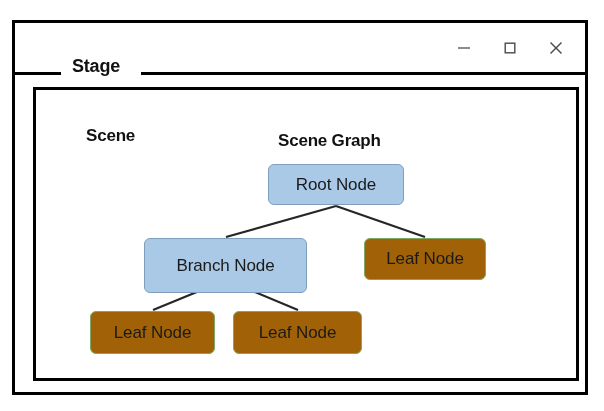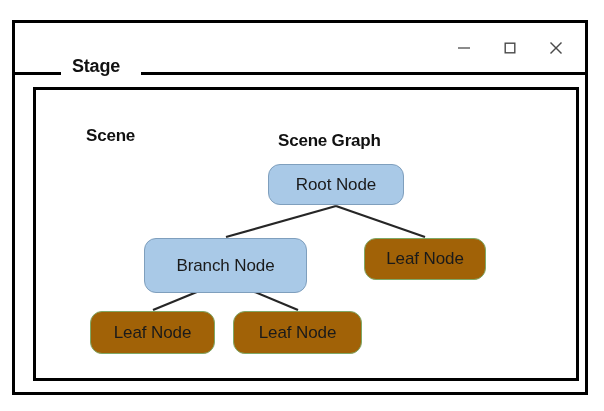--- a/index.html
+++ b/index.html
@@ -116,21 +116,21 @@
     top: 0;
     width: 546px;
     height: 294px;
     pointer-events: none;
   }
 
   
   .node {
     position: absolute;
     box-sizing: border-box;
-    border-radius: 12px;
+    border-radius: 6px;
     display: flex;
     align-items: center;
     justify-content: center;
     font-size: 17px;
     color: #1a1a1a;
     white-space: nowrap;
     letter-spacing: -0.1px;
   }
   .node.blue {
     background: #a9c9e7;

